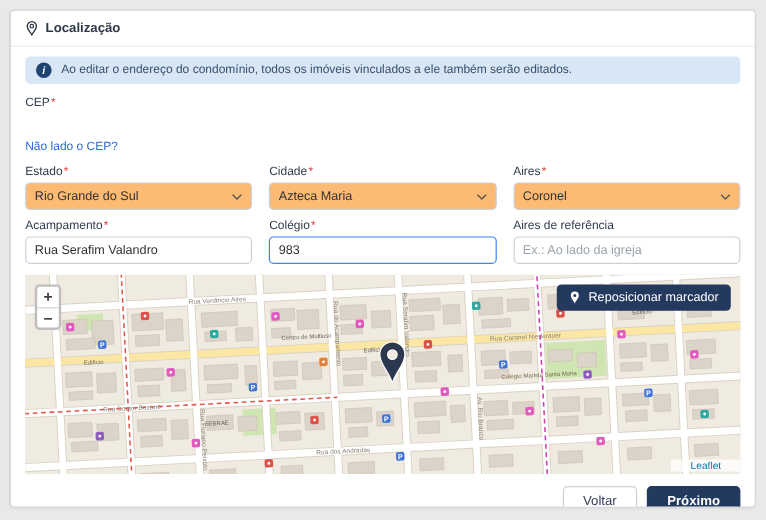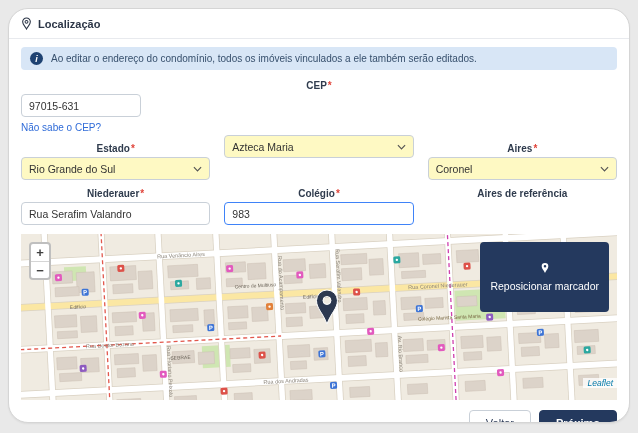--- a/index.html
+++ b/index.html
@@ -1,56 +1,56 @@
 <!DOCTYPE html>
 <html><head>
 <meta charset="utf-8">
 <style>
   * { box-sizing: border-box; margin: 0; padding: 0; }
   html,body { width:638px; height:433px; overflow:hidden; }
   body { background:#e9e9e9; font-family:"Liberation Sans",sans-serif; }
 
-  .card { margin:8px; background:#fff; border:1px solid #d5d5d5; border-radius:20px;
+  .card { margin:8px; background:#fff; border:1px solid #d5d5d5; border-radius:4px;
           height:415px; overflow:hidden; box-shadow:0 1px 2px rgba(0,0,0,.06); }
 
   .card-header { display:flex; align-items:center; gap:6px; padding:8px 12px;
                  border-bottom:1px solid #e8eaee; color:#2d3748; font-size:11px; font-weight:bold; }
 
   .alert { display:flex; align-items:center; gap:8px; margin:8px 12px 0; background:#d8e6f6;
            border-radius:4px; padding:5px 9px; font-size:10px; color:#37506d; }
   .alert-icon { width:13px; height:13px; flex:0 0 13px; border-radius:50%; background:#1e4272;
                 color:#fff; font-size:9px; font-weight:bold; font-style:italic;
                 display:flex; align-items:center; justify-content:center; }
 
   .form { padding:2px 12px 0; }
-  .field-label { font-size:10px; font-weight:bold; color:#2f3b4d; margin:8px 0 3px; display:block;text-align:center; }
+  .field-label { font-size:10px; font-weight:normal; color:#2f3b4d; margin:8px 0 3px; display:block; }
   .req { color:#e0443a; margin-left:1px; }
   .text-input { width:100%; height:23px; border:1px solid #c9d0d8; border-radius:4px; padding:0 7px;
                 font-size:10.5px; font-family:inherit; color:#333; outline:none; background:#fff; }
   .text-input.focused { border:1.5px solid #3f83f8; }
   .text-input::placeholder { color:#9aa3ad; }
   .cep-input { width:120px; }
   .link { font-size:10px; color:#2f6bd8; margin:5px 0 1px; display:inline-block; cursor:pointer; text-decoration:none; }
   .grid3 { display:grid; grid-template-columns:1fr 1fr 1fr; gap:0 14px; }
   .select { display:flex; align-items:center; justify-content:space-between; height:23px;
             border:1px solid #c9d0d8; border-radius:4px; padding:0 7px; font-size:10.5px;
-            color:#333; background:#fef9c3; cursor:pointer; }
+            color:#333; background:#fdba74; cursor:pointer; }
 
   .map { position:relative; margin:9px 12px 0; height:166px; overflow:hidden; background:#f0ebe1; }
   .map svg.base { position:absolute; inset:0; width:100%; height:100%; display:block; }
   .zoomctl { position:absolute; top:8px; left:8px; width:22px; background:#fff;
              border:2px solid rgba(0,0,0,.25); border-radius:4px; z-index:5; }
   .zbtn { height:17px; display:flex; align-items:center; justify-content:center;
           font-size:13px; font-weight:bold; color:#404040; cursor:pointer; }
   .zbtn + .zbtn { border-top:1px solid #d5d5d5; }
   .repos-btn { position:absolute; top:8px; right:8px; display:flex; align-items:center; gap:6px;
-               background:#24395e; color:#fff; font-size:10.5px; padding:20px 10px; border-radius:4px;
-               z-index:5; cursor:pointer; border:none; font-family:inherit;flex-direction:column; }
-  .leaflet-attr { position:absolute; right:0; bottom:12px; background:rgba(255,255,255,.78);
-                  font-size:8.5px; padding:0 4px; color:#0078A8; z-index:5; text-decoration:none;font-style:italic; }
+               background:#24395e; color:#fff; font-size:10.5px; padding:5px 10px; border-radius:4px;
+               z-index:5; cursor:pointer; border:none; font-family:inherit; }
+  .leaflet-attr { position:absolute; right:0; bottom:2px; background:rgba(255,255,255,.78);
+                  font-size:8.5px; padding:0 16px; color:#0078A8; z-index:5; text-decoration:none; }
 
   .footer { display:flex; justify-content:flex-end; gap:8px; padding:10px 12px; }
   .btn { font-family:inherit; font-size:11px; border-radius:4px; padding:6px 16px; cursor:pointer; }
   .btn-outline { background:#fff; border:1px solid #c9d0d8; color:#33415c; }
   .btn-primary { background:#24395e; border:1px solid #24395e; color:#fff; font-weight:bold; }
 </style>
 </head>
 <body>
 
 <div class="card">
@@ -64,64 +64,65 @@
   </div>
 
   <div class="alert">
     <span class="alert-icon">i</span>
     <span>Ao editar o endereço do condomínio, todos os imóveis vinculados a ele também serão editados.</span>
   </div>
 
   <div class="form">
 
     <label class="field-label"><span>CEP</span><span class="req">*</span></label>
-    <input class="text-input cep-input" value="97015-631" style="">
     <br>
-    <a class="link">Não sabe o CEP?</a>
+    <a class="link">Não lado o CEP?</a>
 
     <div class="grid3">
       <div>
         <label class="field-label"><span>Estado</span><span class="req">*</span></label>
         <div class="select">
           <span>Rio Grande do Sul</span>
           <svg width="9" height="6" viewBox="0 0 10 6" fill="none">
               <path d="M1 1L5 5L9 1" stroke="#555" stroke-width="1.3"></path>
             </svg>
         </div>
       </div>
       <div>
+        <label class="field-label"><span>Cidade</span><span class="req">*</span></label>
         <div class="select">
           <span>Azteca Maria</span>
           <svg width="9" height="6" viewBox="0 0 10 6" fill="none">
               <path d="M1 1L5 5L9 1" stroke="#555" stroke-width="1.3"></path>
             </svg>
         </div>
       </div>
       <div>
         <label class="field-label"><span>Aires</span><span class="req">*</span></label>
         <div class="select">
           <span>Coronel</span>
           <svg width="9" height="6" viewBox="0 0 10 6" fill="none">
               <path d="M1 1L5 5L9 1" stroke="#555" stroke-width="1.3"></path>
             </svg>
         </div>
       </div>
     </div>
 
     <div class="grid3">
       <div>
-        <label class="field-label"><span>Niederauer</span><span class="req">*</span></label>
+        <label class="field-label"><span>Acampamento</span><span class="req">*</span></label>
         <input class="text-input" value="Rua Serafim Valandro" style="">
       </div>
       <div>
         <label class="field-label"><span>Colégio</span><span class="req">*</span></label>
         <input class="text-input focused" value="983" style="">
       </div>
       <div>
         <label class="field-label"><span>Aires de referência</span></label>
+        <input class="text-input" placeholder="Ex.: Ao lado da igreja" style="">
       </div>
     </div>
 
   </div>
 
   <div class="map">
     <svg class="base" viewBox="0 0 598 166" preserveAspectRatio="none">
       <g id="maprot" transform="rotate(-3 299 83)">
         <rect x="-40" y="-30" width="690" height="240" fill="#f0ebe1"></rect>
         <rect x="436" y="64" width="50" height="30" fill="#cfe6b2"></rect>

